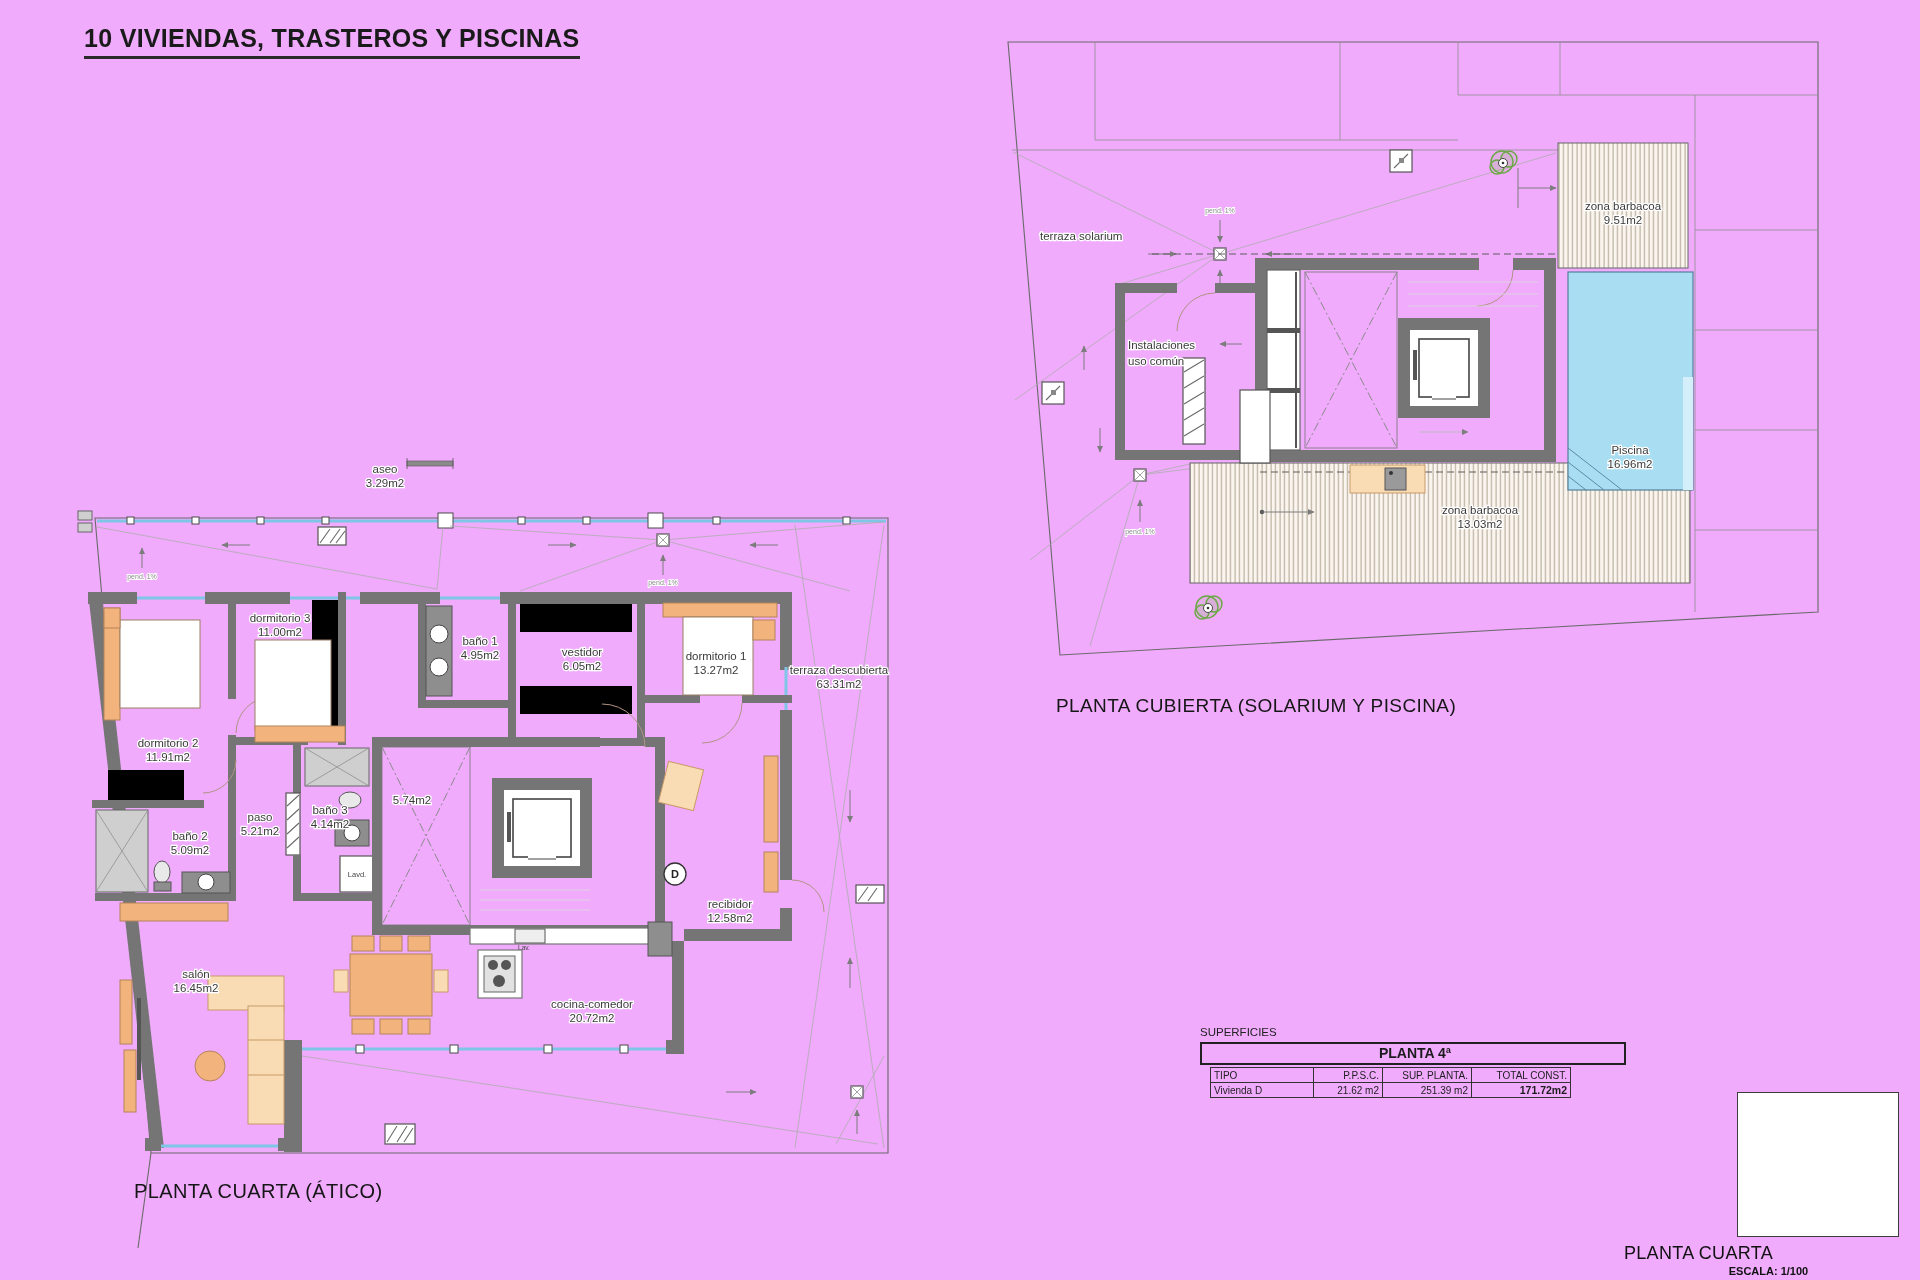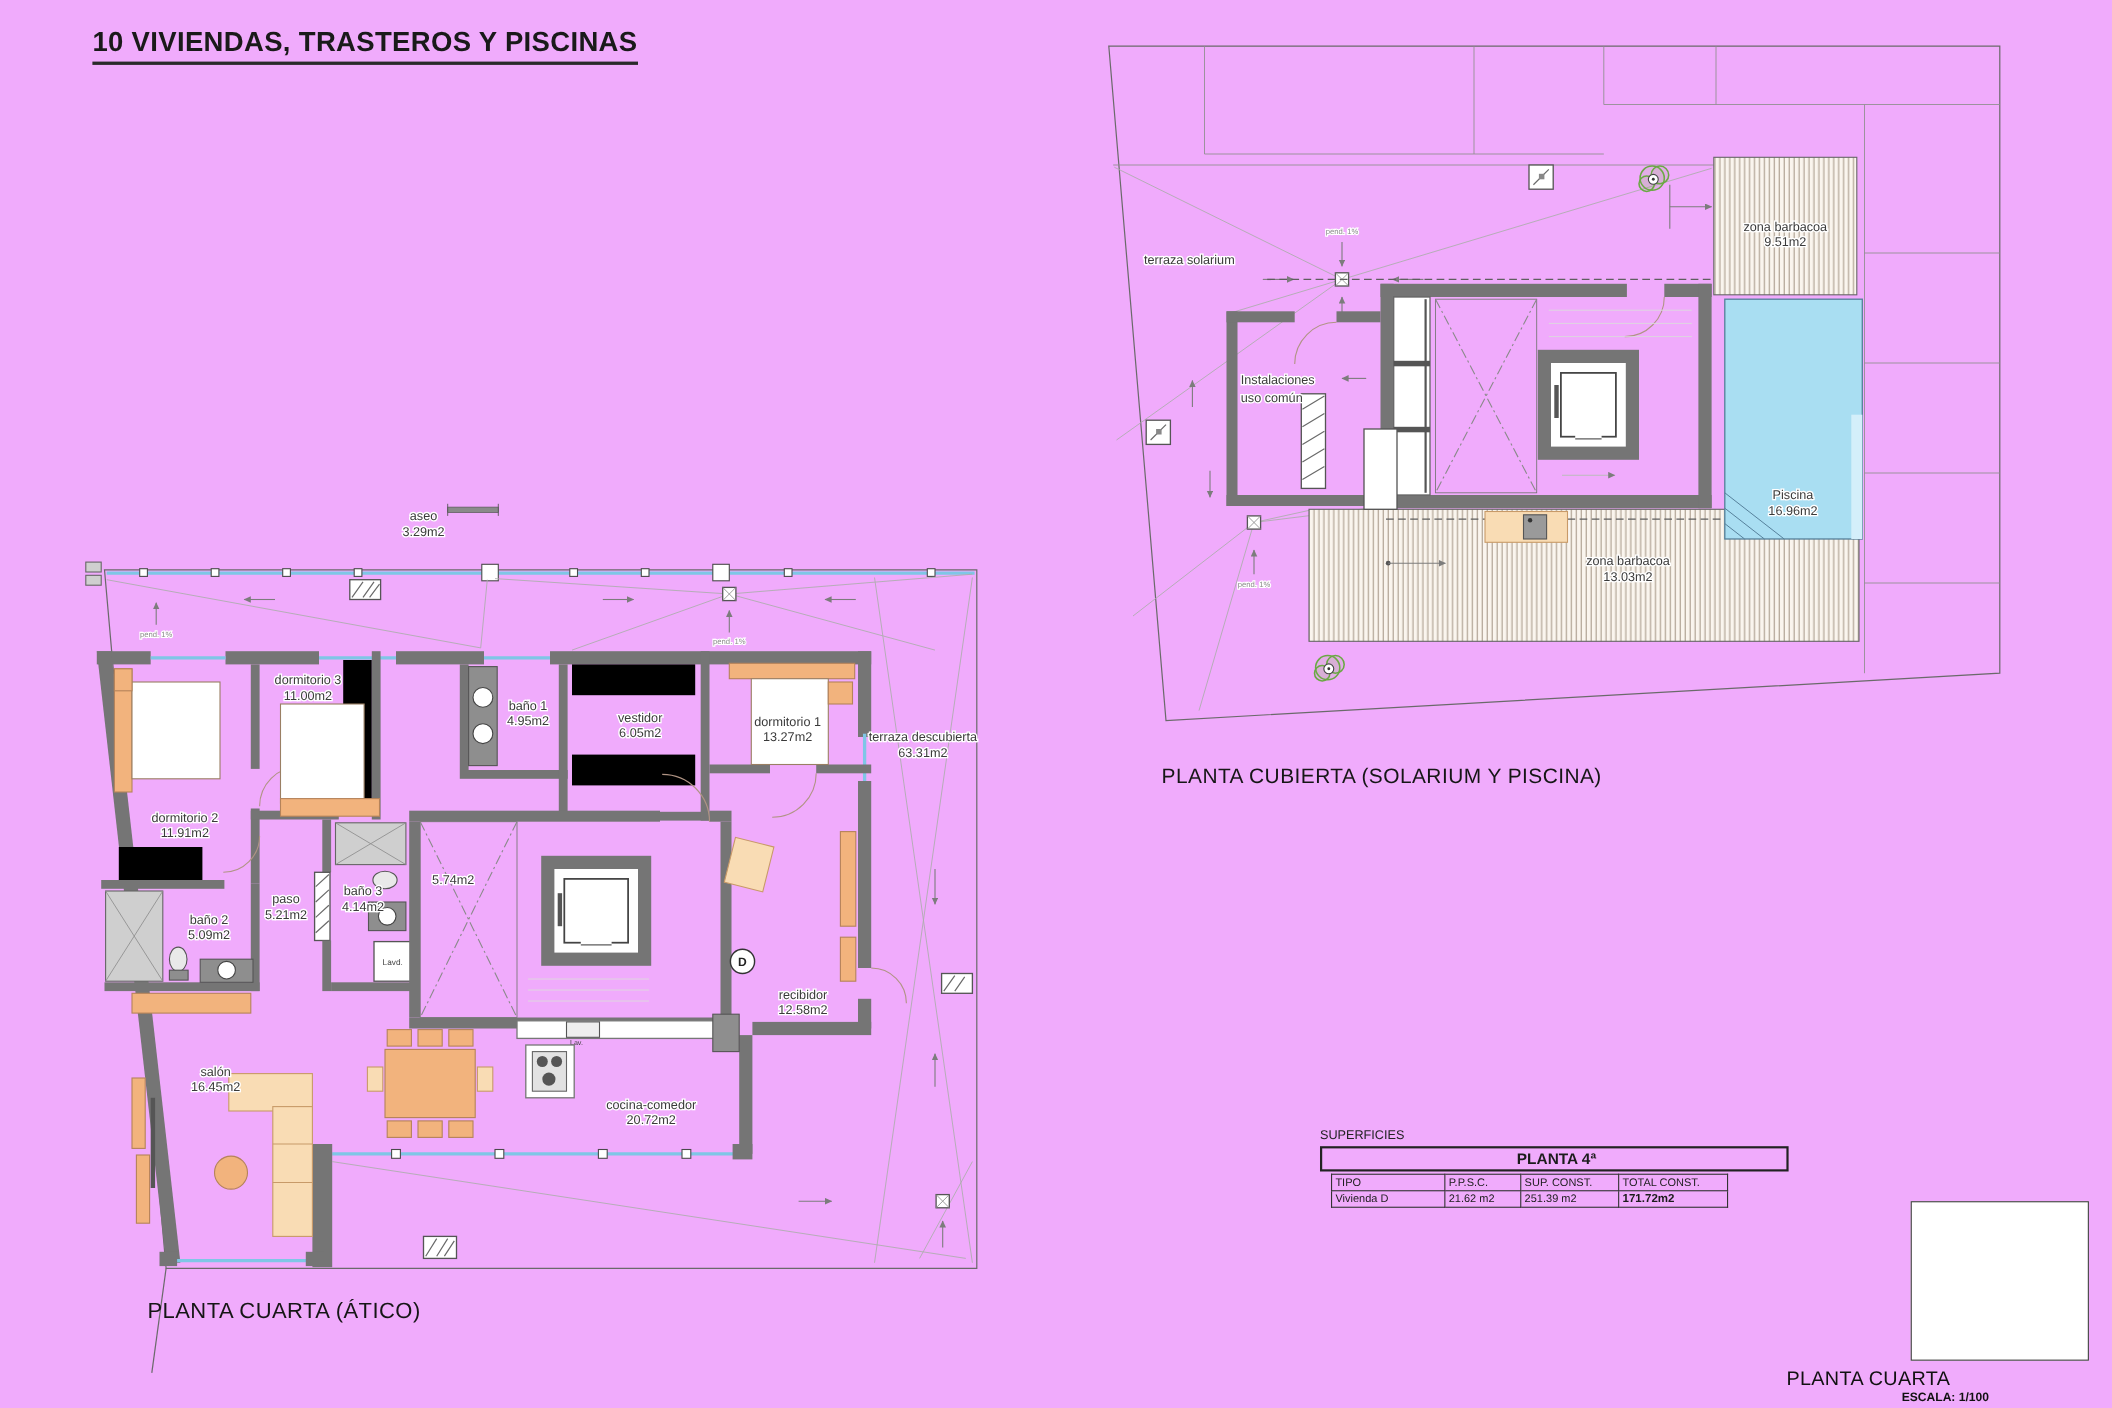--- a/index.html
+++ b/index.html
@@ -33,21 +33,21 @@
   .grn{fill:rgba(140,190,90,.12);stroke:#6aa844;stroke-width:1.4;}
   .doorarc{stroke:#b09484;stroke-width:1;fill:none;}
   .faint{stroke:#dcdcdc;stroke-width:.8;fill:none;}
   
   #surfaces{left:1200px;top:1026px;width:430px;color:#1c1c1c;}
   #surf-label{font-size:11.5px;margin-bottom:4px;color:#222;}
   #surf-title{border:2px solid #222;width:418px;height:19px;line-height:19px;
               font-size:14px;font-weight:bold;padding-left:4px;text-align:center;}
   #surf-table{border-collapse:collapse;margin-top:2px;margin-left:10px;}
   #surf-table td{border:1px solid #333;font-size:10px;height:14px;padding:0 3px;white-space:nowrap;}
-  #surf-table .c{text-align:left;}
+  #surf-table .c{text-align:right;}
   #surf-table .b{font-weight:bold;font-size:10.5px;}
   
   #keyplan-box{left:1737px;top:1092px;width:160px;height:143px;border:1.5px solid #3d3d3d;background:#fff;}
   #keyplan-caption{left:1624px;top:1243px;width:257px;font-size:18px;
                    font-weight:normal;color:#111;letter-spacing:.3px;}
   #keyplan-scale{left:1640px;top:1265px;width:257px;text-align:center;font-size:11px;
                  font-weight:bold;color:#111;}
 </style>
 </head>
 <body>
@@ -487,21 +487,21 @@
   </svg>
 
   <div class="abs" id="surfaces">
     <div id="surf-label">SUPERFICIES</div>
     <div id="surf-title">PLANTA 4ª</div>
     <table id="surf-table">
       <tbody>
           <tr>
         <td style="width:96px">TIPO</td>
         <td style="width:62px" class="c">P.P.S.C.</td>
-        <td style="width:82px" class="c">SUP. CONST.</td>
+        <td style="width:82px" class="c">SUP. PLANTA.</td>
         <td style="width:92px" class="c">TOTAL CONST.</td>
       </tr>
       <tr>
         <td>Vivienda D</td>
         <td class="c">21.62 m2</td>
         <td class="c">251.39 m2</td>
         <td class="c b">171.72m2</td>
       </tr>
     </tbody>
       </table>

